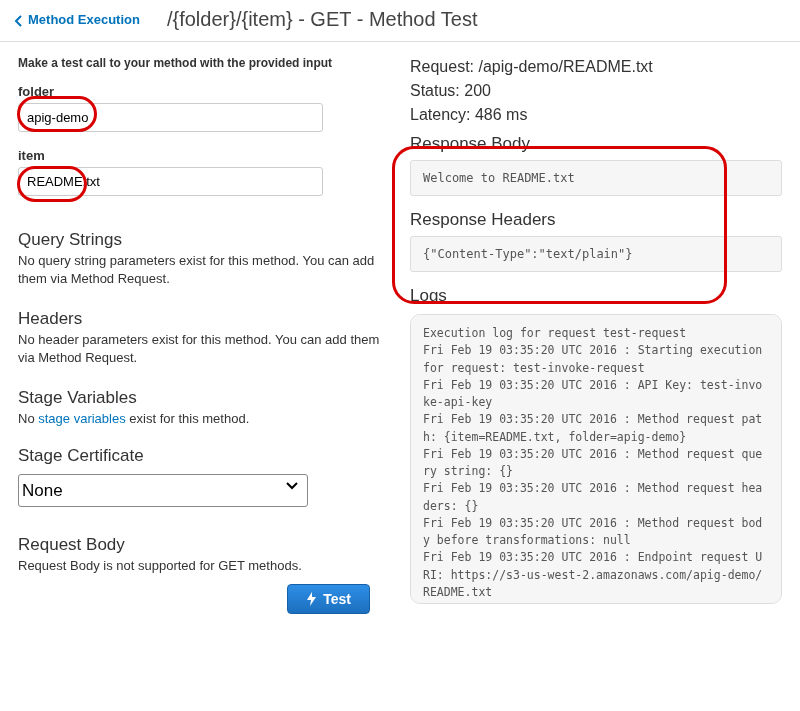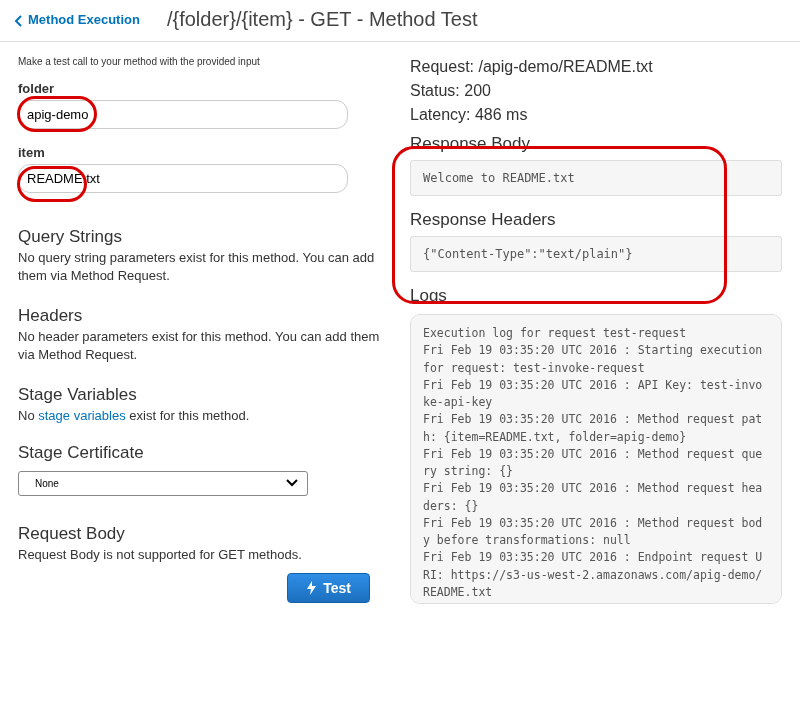--- a/index.html
+++ b/index.html
@@ -31,50 +31,50 @@
     font-size: 20px;
     color: #444;
     margin-left: 21px;
   }
   .content {
     display: flex;
     padding: 14px 18px;
     gap: 20px;
   }
   .col { flex: 1; min-width: 0; }
-  .intro { font-size: 10px; color: #333; margin-bottom: 14px; }
+  .intro { font-size: 12px; color: #333; margin-bottom: 14px; font-weight: bold; }
   .section-title {
     font-size: 17px;
     color: #333;
     margin: 14px 0 2px;
   }
   .section-sub {
     font-size: 13px;
     color: #333;
     line-height: 1.35;
     margin-bottom: 8px;
   }
   .field-label {
     font-size: 13px;
     font-weight: 700;
     color: #333;
     margin-top: 6px;
   }
   .text-input {
-    width: 330px;
+    width: 305px;
     padding: 6px 8px;
     font-size: 13px;
     border: 1px solid #ccc;
-    border-radius: 12px;
+    border-radius: 3px;
     margin: 4px 0 10px;
   }
   .select {
     width: 290px;
-    padding: 6px 16px;
-    font-size: 10px;
+    padding: 6px 3px;
+    font-size: 17px;
     border: 1px solid #888;
     border-radius: 3px;
     background: #fff;
     margin: 6px 0 10px;
     appearance: none;
     position: relative;
   }
   .select-wrap { position: relative; width: 290px; }
   .select-caret {
     position: absolute;

